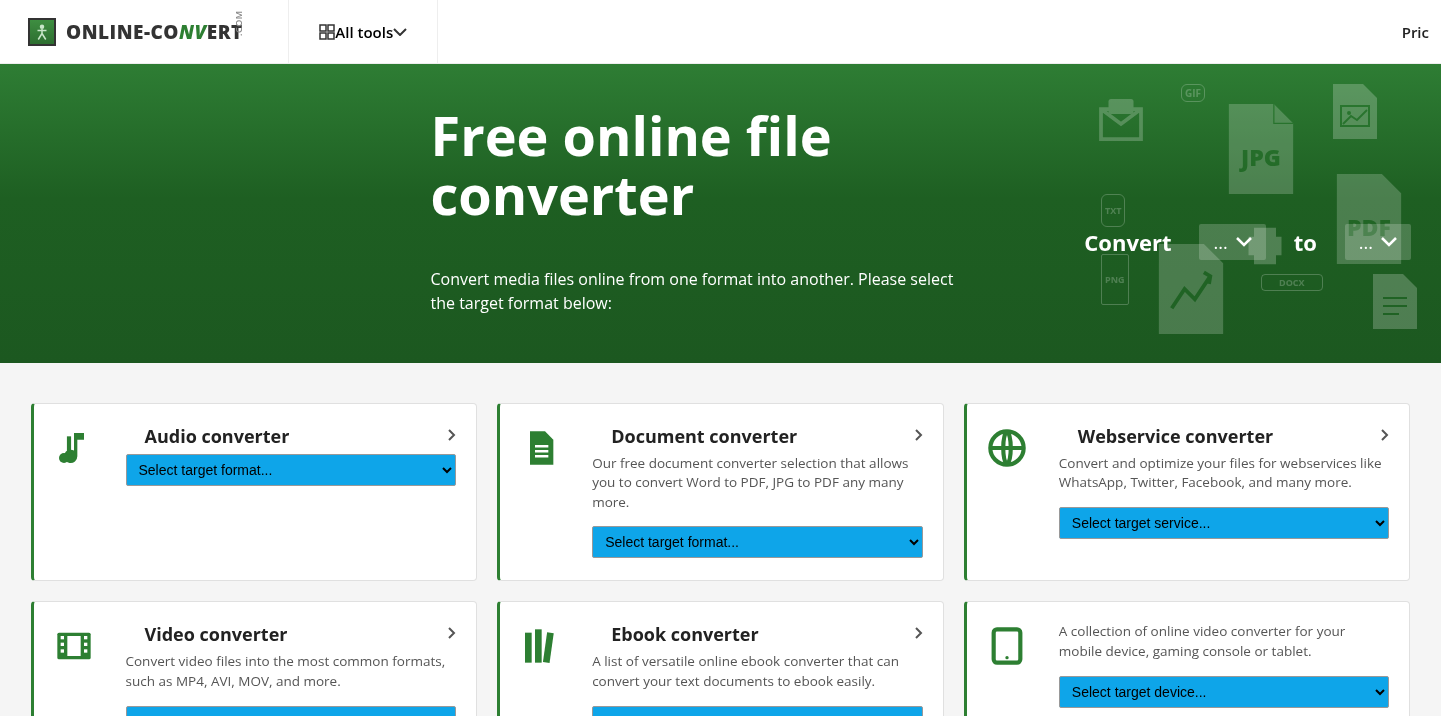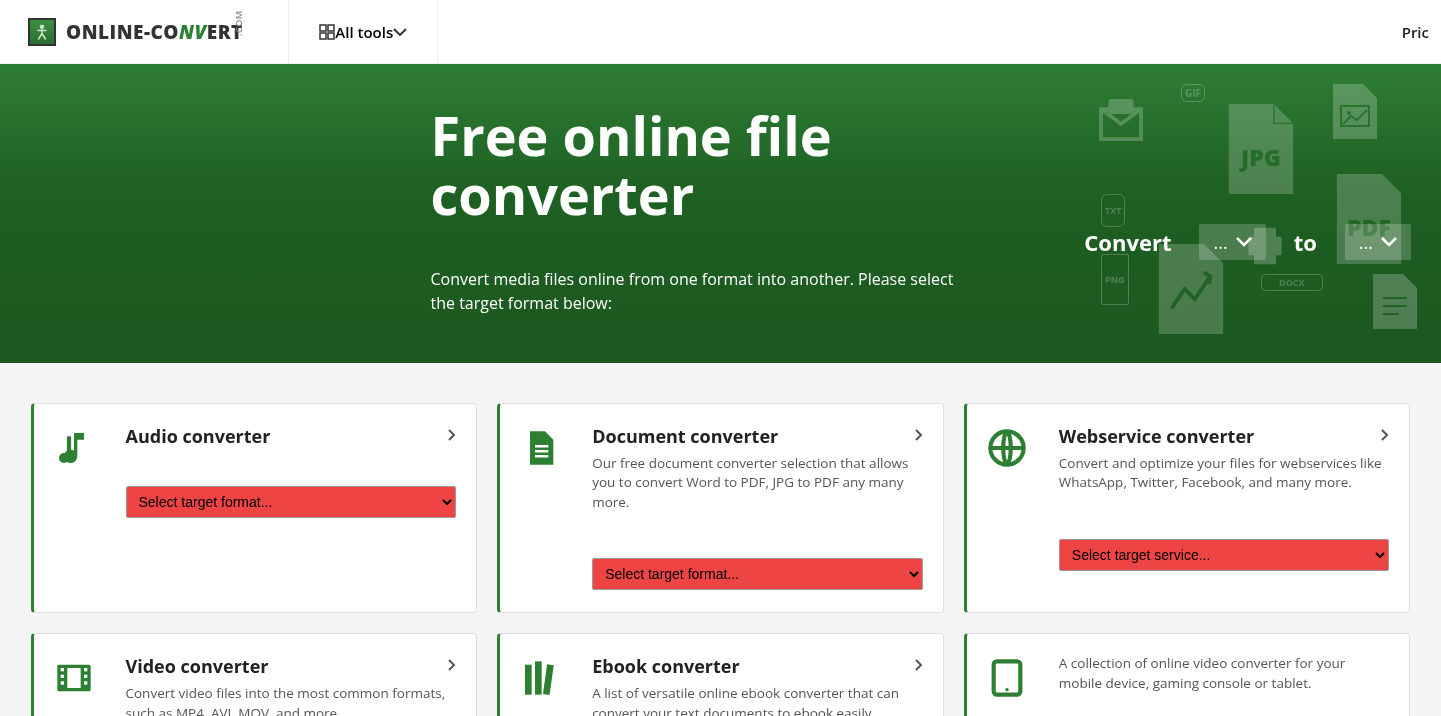--- a/index.html
+++ b/index.html
@@ -22,25 +22,25 @@
 .convert-bar { position:absolute; right:30px; top:160px; display:flex; align-items:center; gap:28px; color:#fff; font-size:22px; font-weight:700; z-index:2;}
 .convert-select { background: rgba(255,255,255,0.2); padding: 6px 14px; border-radius:2px; display:flex; align-items:center; gap:8px; cursor:pointer; font-size:18px; font-weight:400;}
 .convert-select svg { width:16px; height:10px;}
 .hero-icons { position:absolute; right:0; top:0; width:340px; height:100%; pointer-events:none;}
 .hero-icons .fi { position:absolute; opacity:0.22;}
 .grid { max-width: 1420px; margin: 0 auto; padding: 40px 20px 20px 20px; display: grid; grid-template-columns: repeat(3, 1fr); gap: 20px;}
 .card { background: #fff; border: 1px solid #e0e0e0; border-left: 3px solid #2d7f32; border-radius: 4px; padding: 20px 20px 22px 20px; display:flex; gap: 24px; min-height:158px;}
 .card-icon { width:48px; flex-shrink:0; color:#2d7f32; padding-top:4px;}
 .card-icon svg { width:40px; height:40px;}
 .card-body { flex:1; }
-.card-head { display:flex; justify-content:space-between; align-items:flex-start;}
+.card-head { display:flex; justify-content:space-between; align-items:flex-start;margin-left:19px;}
 .card-title { font-size: 18px; font-weight: 700; color: #222; margin-bottom: 6px;}
 .card-arrow { color:#555; width:8px; flex-shrink:0;}
 .card-desc { font-size: 13.5px; color: #555; line-height: 1.45; margin-bottom: 14px;}
-.card select { width: 100%; padding: 6px 8px; font-size: 14px; border: 1px solid #999; border-radius: 2px; background: #ef4444; cursor:pointer;margin-top:32px;}
+.card select { width: 100%; padding: 6px 8px; font-size: 14px; border: 1px solid #999; border-radius: 2px; background: #0ea5e9; cursor:pointer;}
 </style>
 </head>
 <body>
 
 <div class="header">
   <div class="logo-area">
     <div class="logo-mark">
       <svg viewBox="0 0 24 24">
           <circle cx="12" cy="5" r="3" fill="#c8e6c9"></circle>
           <path d="M12 8 L12 14 M12 14 L7 22 M12 14 L17 22 M6 10 L18 10" stroke="#c8e6c9" stroke-width="2" fill="none"></path>

